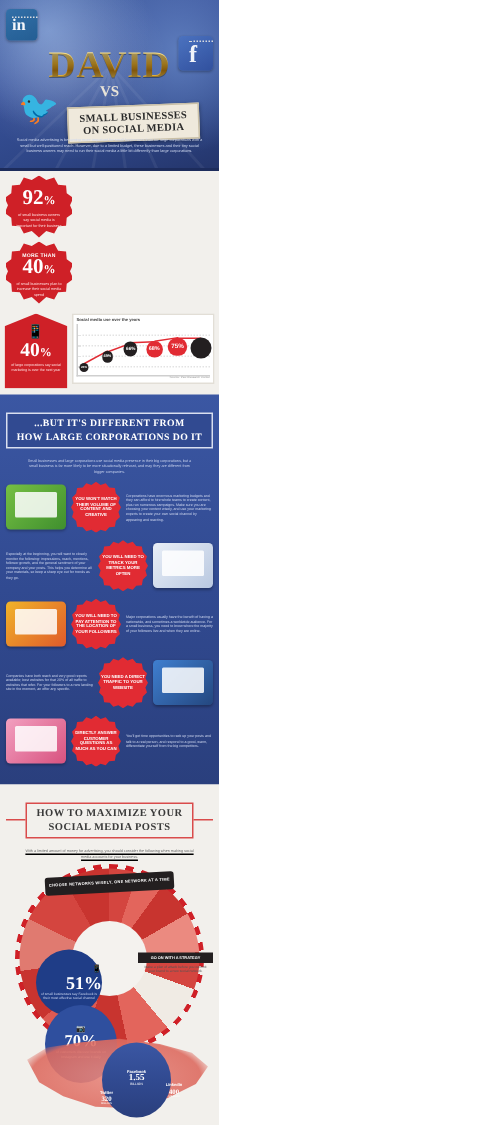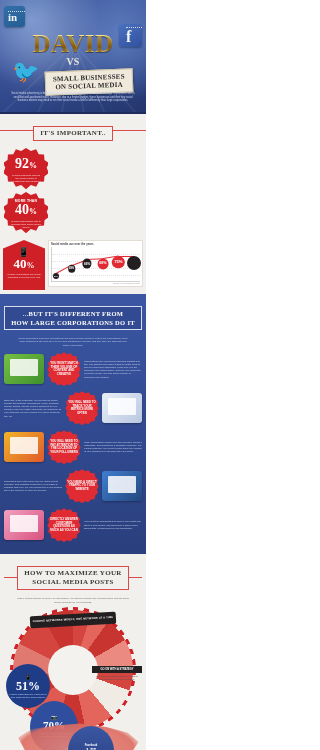--- a/index.html
+++ b/index.html
@@ -103,40 +103,40 @@
   
   .th-a{background:linear-gradient(135deg,#76c043,#3f8f2e);}
   .th-b{background:linear-gradient(135deg,#e8eef7,#b9c8e0);}
   .th-c{background:linear-gradient(135deg,#f0b429,#e05a2b);}
   .th-d{background:linear-gradient(135deg,#3f7fd0,#24477f);}
   .th-e{background:linear-gradient(135deg,#f2a0c0,#d8527f);}
   .thumb .scr{position:absolute;left:6px;top:5px;right:6px;bottom:8px;background:rgba(255,255,255,.85);
       border-radius:1px;}
 
   
-  .budget{background:#f2f0ec;padding:5px 4px 4px;}
+  .budget{background:#f2f0ec;padding:5px 4px 4px;text-decoration:underline;}
   .bud-lede{text-align:center;color:#6a6a6a;font-size:2.5px;line-height:3.4px;padding:3px 10px 4px;}
   .gearwrap{position:relative;width:138px;height:118px;margin:0 auto;}
   .gear{position:absolute;left:9px;top:2px;width:120px;height:120px;border-radius:50%;
       background:conic-gradient(#d4453f 0deg 18deg,#e3655c 18deg 36deg,#c8342f 36deg 60deg,
         #eb8a80 60deg 86deg,#d4453f 86deg 110deg,#f0ebe4 110deg 140deg,#e3655c 140deg 168deg,
         #c8342f 168deg 196deg,#de5a52 196deg 228deg,#c8342f 228deg 262deg,#e07a70 262deg 296deg,
         #d4453f 296deg 330deg,#c8342f 330deg 360deg);}
   .gear-teeth{position:absolute;left:6px;top:-1px;width:126px;height:126px;border-radius:50%;
       background:repeating-conic-gradient(#cf2027 0deg 5deg,rgba(0,0,0,0) 5deg 10deg);}
   .gear-hub{position:absolute;left:44px;top:37px;width:50px;height:50px;border-radius:50%;background:#f4f2ee;}
   .ribbon{position:absolute;left:26px;top:6px;width:86px;height:12px;background:#231f20;border-radius:2px;
       color:#fff;font-size:2.6px;line-height:12px;text-align:center;font-weight:bold;letter-spacing:.2px;
       transform:rotate(-3deg);}
   .bub{position:absolute;border-radius:50%;display:flex;flex-direction:column;align-items:center;
       justify-content:center;text-align:center;color:#fff;}
   .bub .big{font-family:"Liberation Serif",serif;font-weight:bold;}
   .bub.navy{background:#1f3d87;}
   .bub.blue{background:#2f4f9e;}
-  .b51{left:2px;top:56px;width:44px;height:44px;}
+  .b51{left:20px;top:56px;width:44px;height:44px;align-items:flex-end;}
   .b51 .big{font-size:12px;line-height:12px;}
   .b51 .sub{font-size:2.3px;line-height:3px;padding:1px 3px 0;color:#c8d4ef;}
   .b49{left:26px;top:93px;width:40px;height:40px;}
   .b49 .big{font-size:11px;line-height:11px;}
   .b49 .sub{font-size:2.3px;line-height:3px;padding:1px 3px 0;color:#c8d4ef;}
   .statpanel{position:absolute;right:0;top:58px;width:50px;}
   .stat-head{background:#231f20;color:#fff;font-size:2.6px;line-height:3.4px;font-weight:bold;
       padding:2px 3px;text-align:center;}
   .stat-body{color:#555;font-size:2.3px;line-height:3px;padding:2px 3px;text-align:center;}
   .netwrap{position:relative;height:48px;margin-top:-2px;}
@@ -183,23 +183,20 @@
     </div>
 
     <div class="banner">
       <div>SMALL BUSINESSES</div>
       <div>ON SOCIAL MEDIA</div>
     </div>
 
     <div class="hero-lede">Social media advertising is becoming more important for small businesses than for large corporations with a small but well-positioned reach. However, due to a limited budget, these businesses and their tiny social business owners may need to run their social media a little bit differently than large corporations.</div>
   </div>
 
-  <div class="sec-band">
-    <span class="sec-title">IT'S IMPORTANT..</span>
-  </div>
 
   <div class="badges">
     <div class="badge">
       <div class="pre"></div>
       <div class="big"><span>92</span><small>%</small></div>
       <div class="sub">of small business owners say social media is important for their business</div>
     </div>
     <div class="badge">
       <div class="pre">MORE THAN</div>
       <div class="big"><span>40</span><small>%</small></div>

